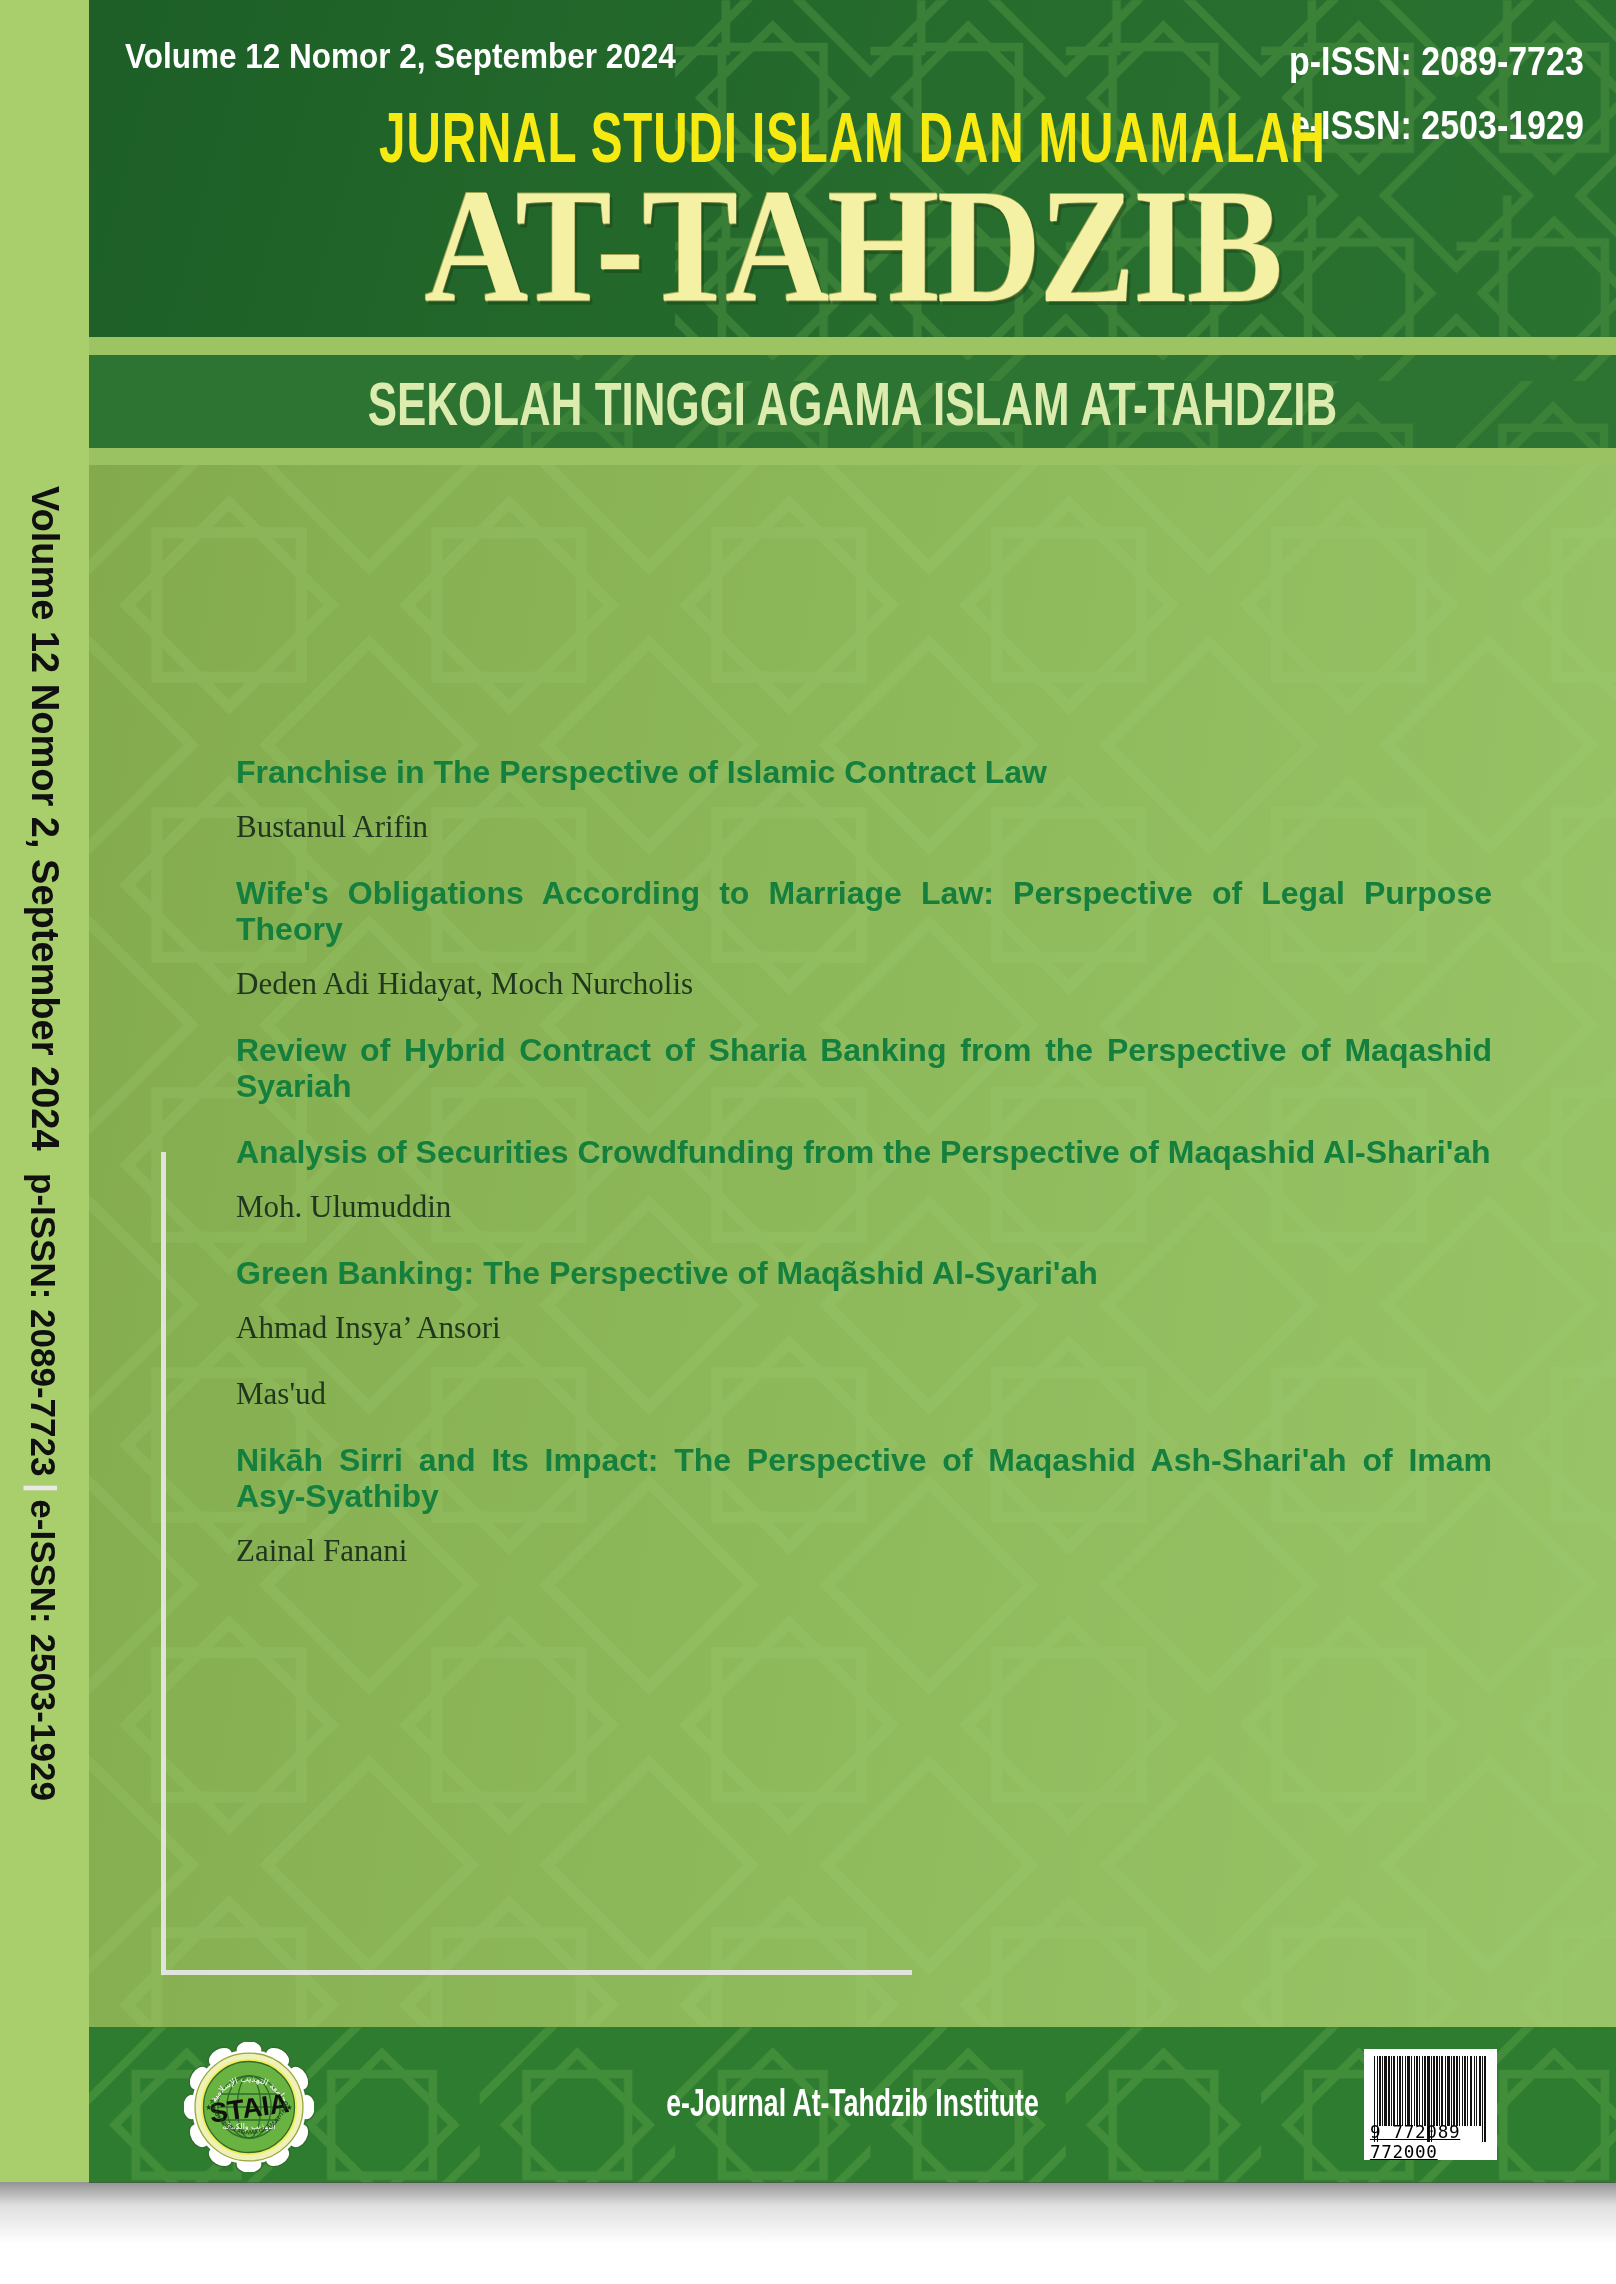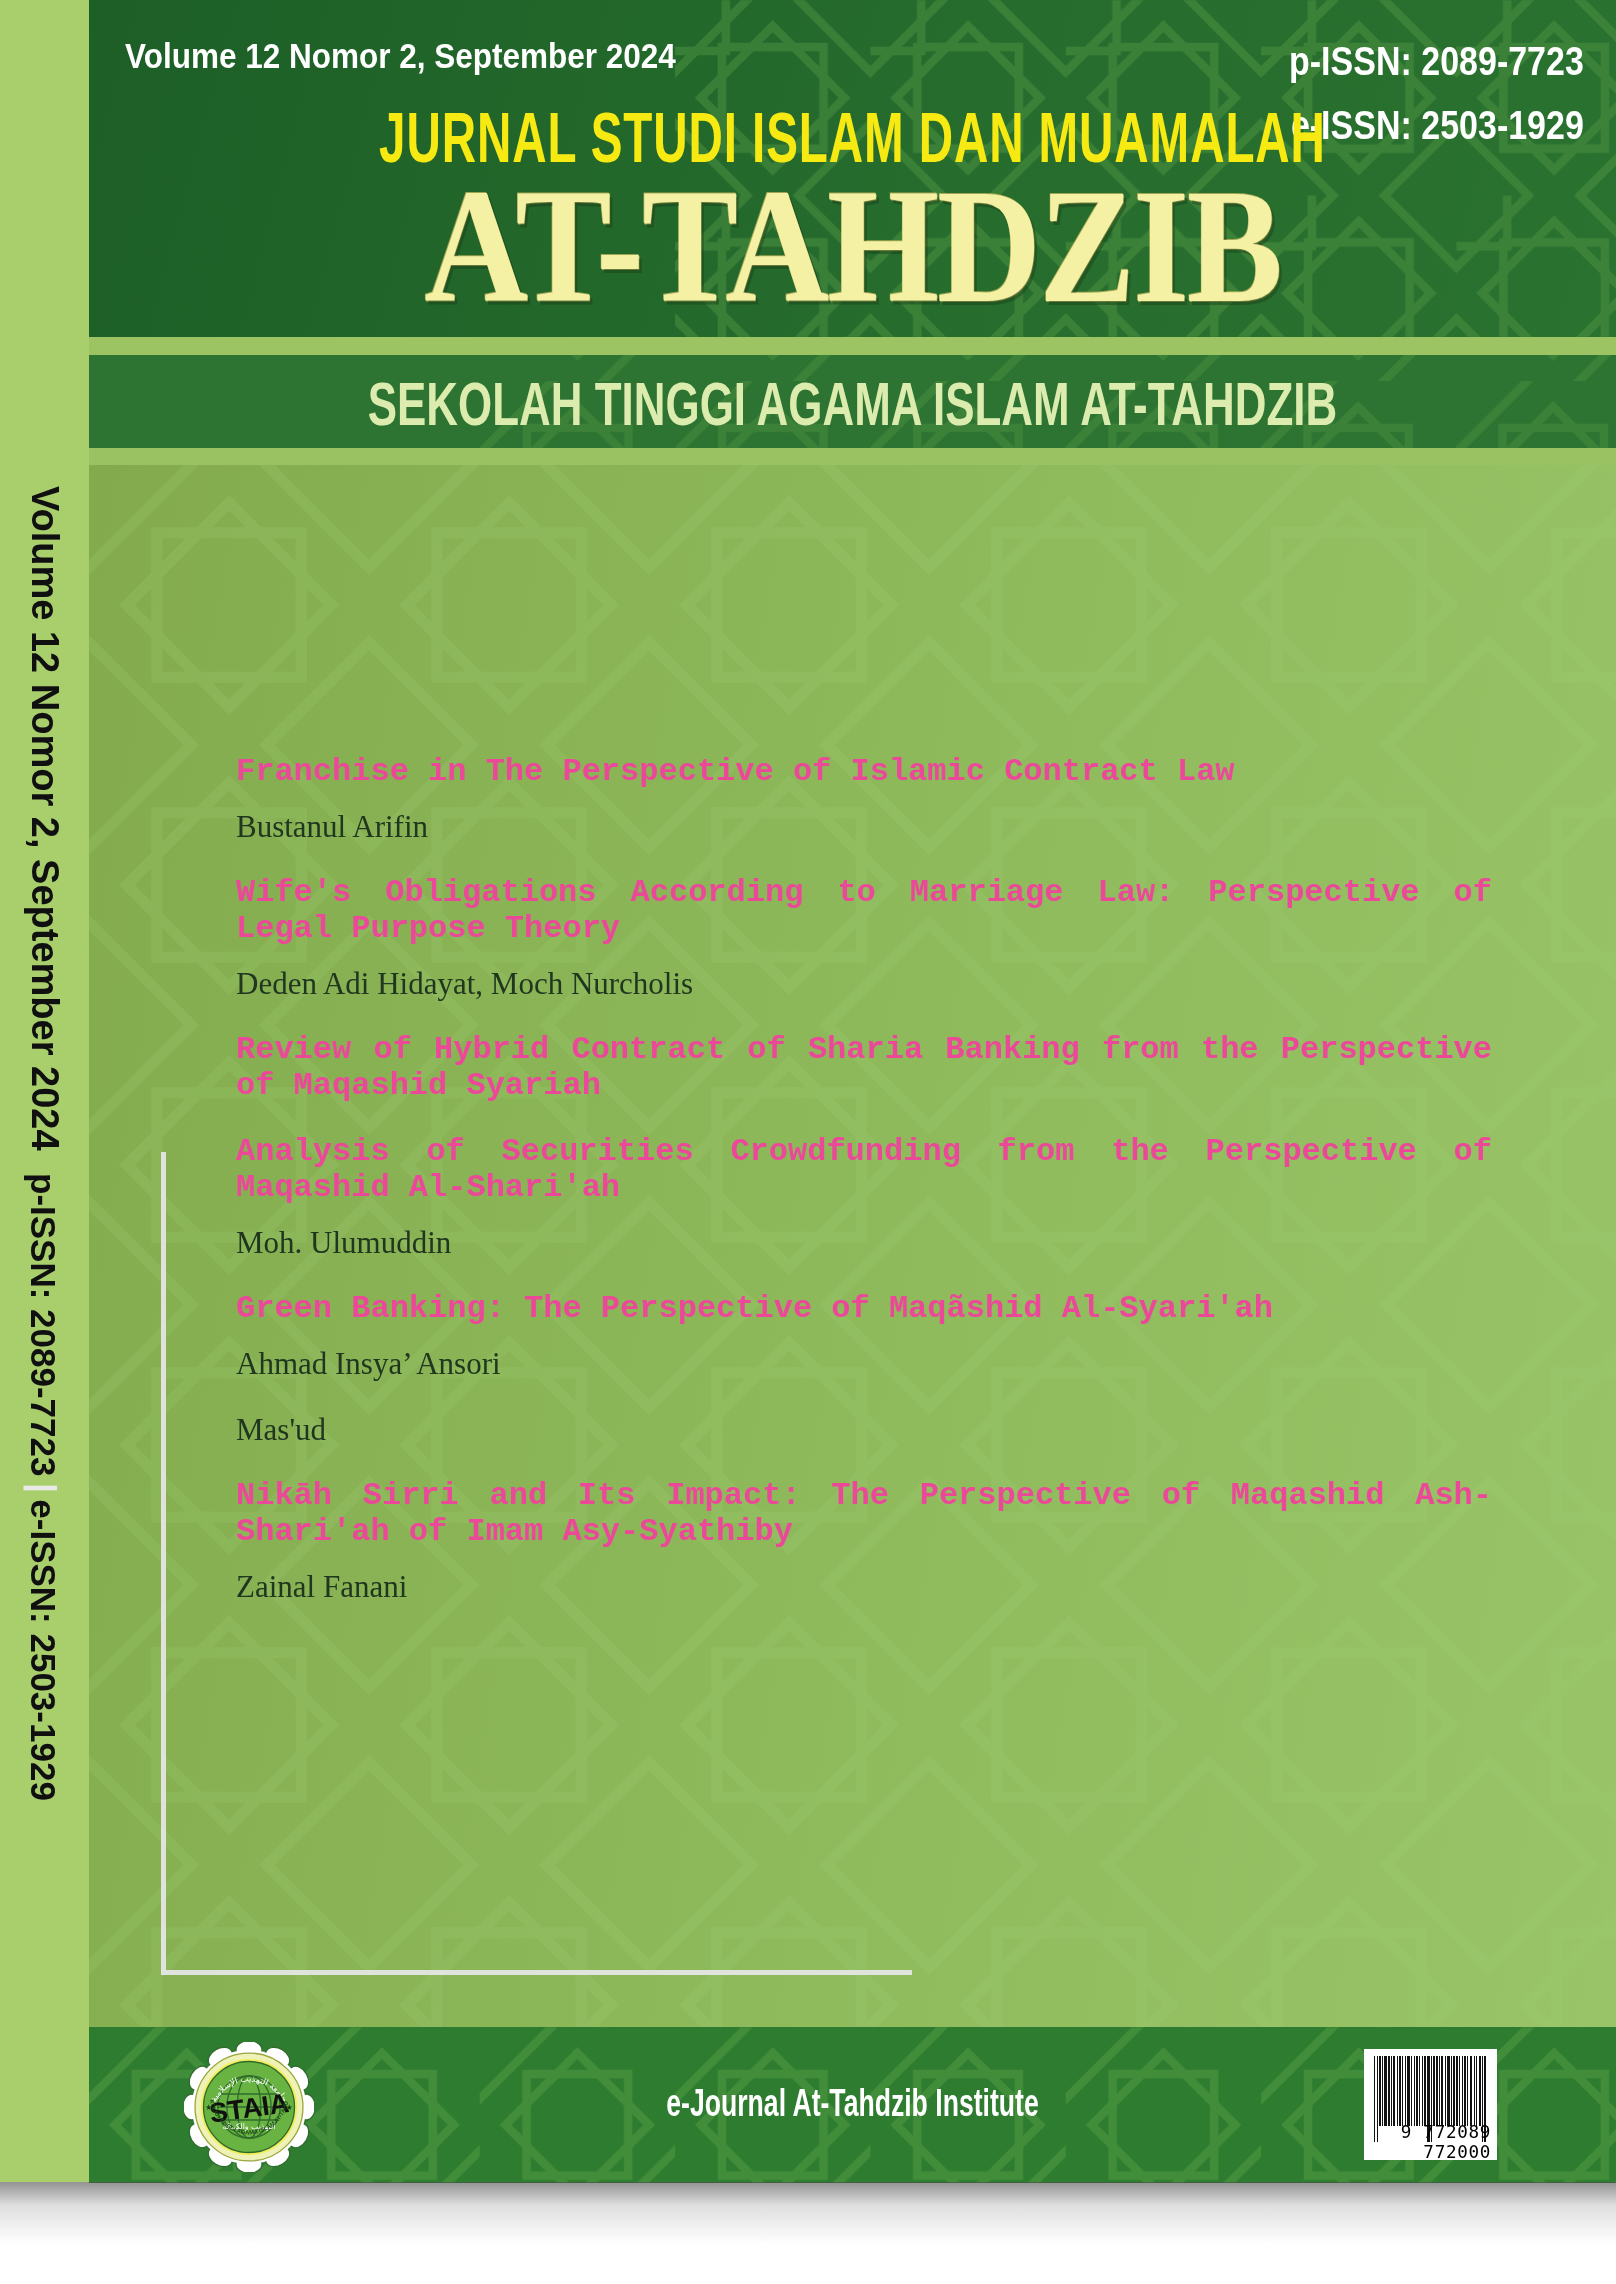--- a/index.html
+++ b/index.html
@@ -28,33 +28,33 @@
 
   
   .spinetext{transform:rotate(90deg);transform-origin:left top;white-space:nowrap;color:#101010;font-weight:bold;line-height:46px;}
   .sp1{left:68px;top:486px;font-size:38px;}
   .sp2{left:66px;top:1173px;font-size:35px;}
   .sp-sep{color:#e9e9e9;padding:0 6.5px;}
 
   
   .toc{left:236px;top:754px;width:1256px;}
   .article{margin-bottom:30px;}
-  .a-title{font-family:Liberation Mono, monospace;font-weight:bold;font-size:32px;line-height:36px;color:#ec4899;text-align:justify;}
+  .a-title{font-family:Liberation Sans, sans-serif;font-weight:bold;font-size:32px;line-height:36px;color:#15803d;text-align:justify;}
   .a-authors{font-family:"Liberation Serif",serif;font-size:31px;line-height:36px;color:#20361f;margin-top:19px;}
 
   .rule-v{left:161px;top:1152px;width:5.2px;height:818px;background:#e7e7e7;opacity:.92;}
   .rule-h{left:161px;top:1970px;width:751px;height:5.2px;background:#e7e7e7;opacity:.92;}
 
   
   .pubtext{left:89px;top:2082px;width:1527px;text-align:center;color:#ffffff;font-weight:bold;font-size:38px;transform:scaleX(.7);transform-origin:center top;white-space:nowrap;}
   .logo{left:184px;top:2042px;width:130px;height:130px;}
   .barcode{left:1364px;top:2049px;width:133px;height:111px;background:#ffffff;box-sizing:border-box;padding:6.5px 5.9px 2.6px 5.9px;}
   .bars{display:flex;align-items:flex-start;justify-content:center;height:78px;}
   .bars div{background:#111;margin-right:1.3px;}
-  .bc-digits{text-align:right;font-family:"DejaVu Sans Mono",monospace;font-size:17.6px;color:#000;letter-spacing:0.7px;margin-top:-11.7px;background:transparent;}
+  .bc-digits{text-align:left;font-family:"DejaVu Sans Mono",monospace;font-size:17.6px;color:#000;letter-spacing:0.7px;margin-top:-11.7px;background:transparent;text-decoration:underline;}
 </style>
 </head>
 <body>
 
 <div class="page">
 
   <div class="abs spine">
     <div class="abs spinetext sp1">Volume 12 Nomor 2, September 2024</div>
     <div class="abs spinetext sp2">
       <span>p-ISSN: 2089-7723</span><span class="sp-sep">|</span><span>e-ISSN: 2503-1929</span>

